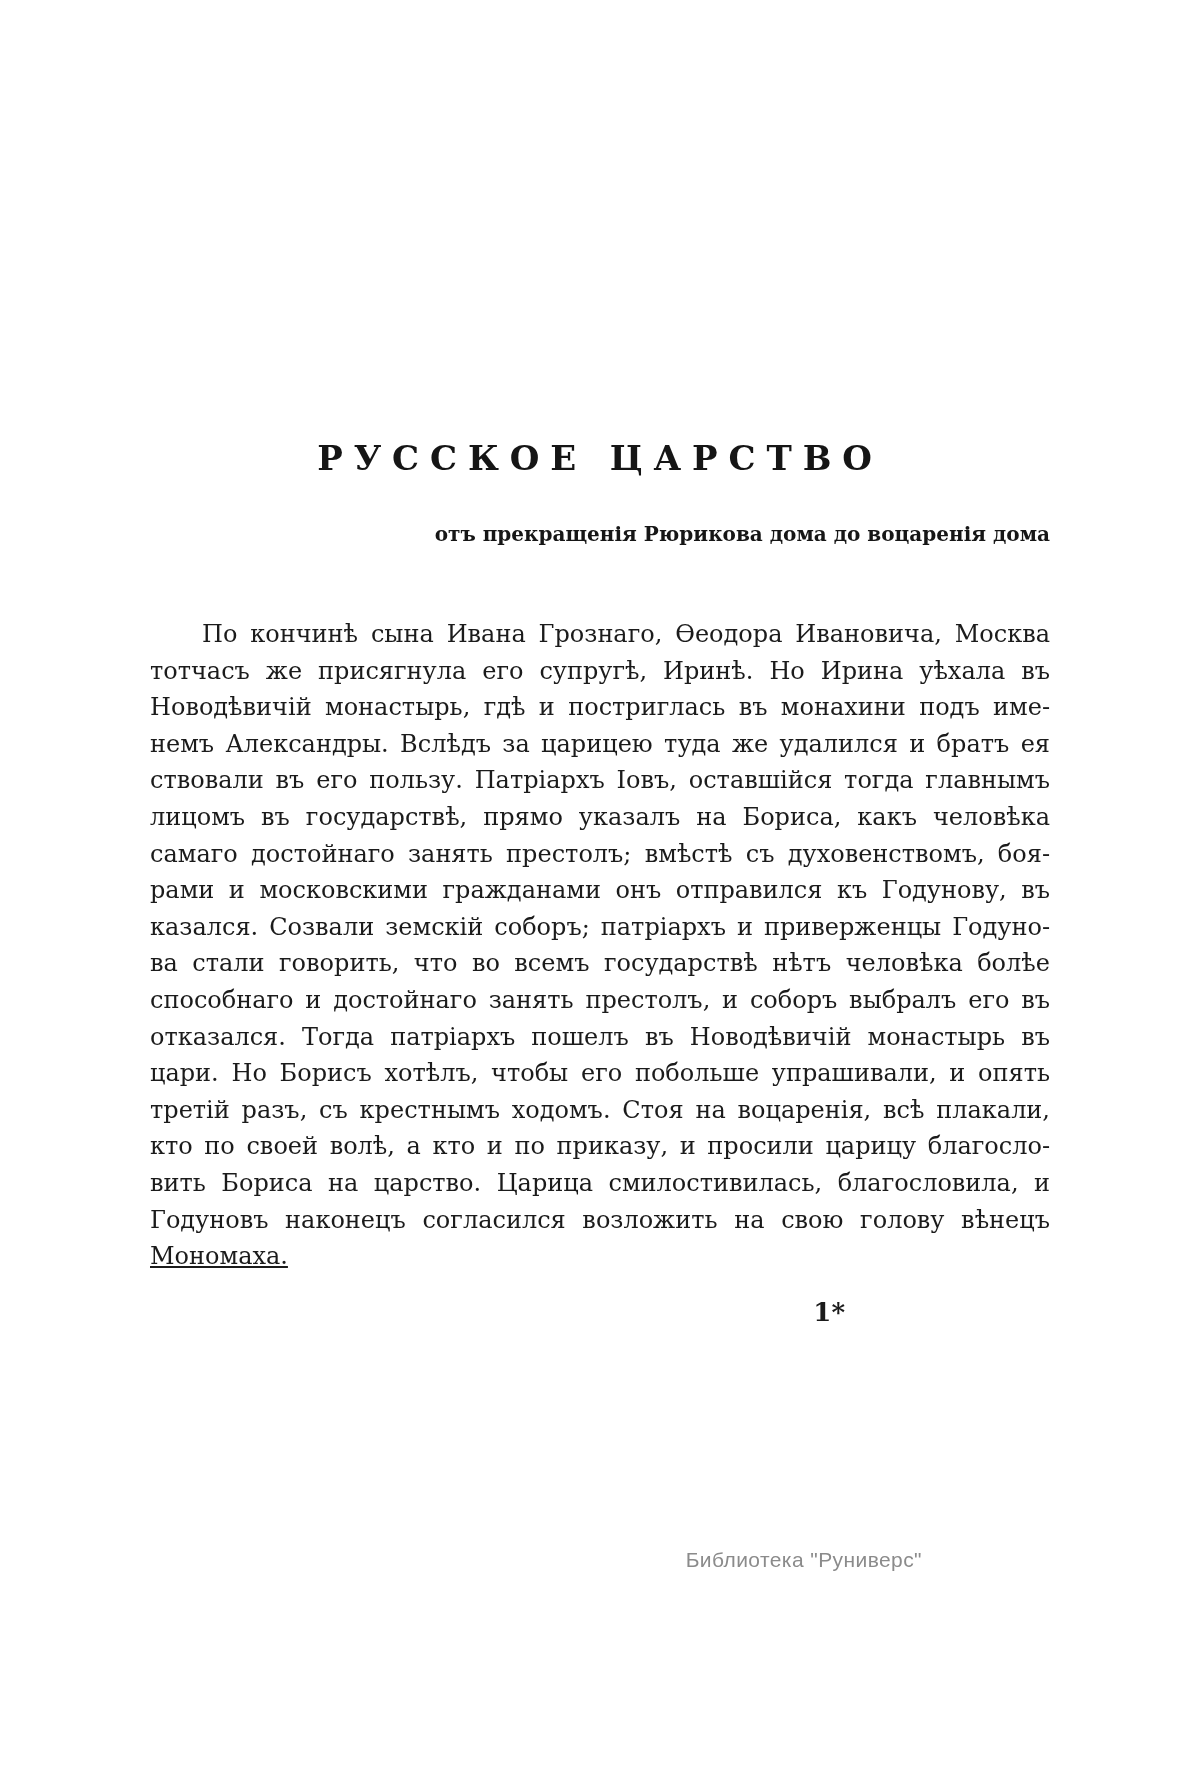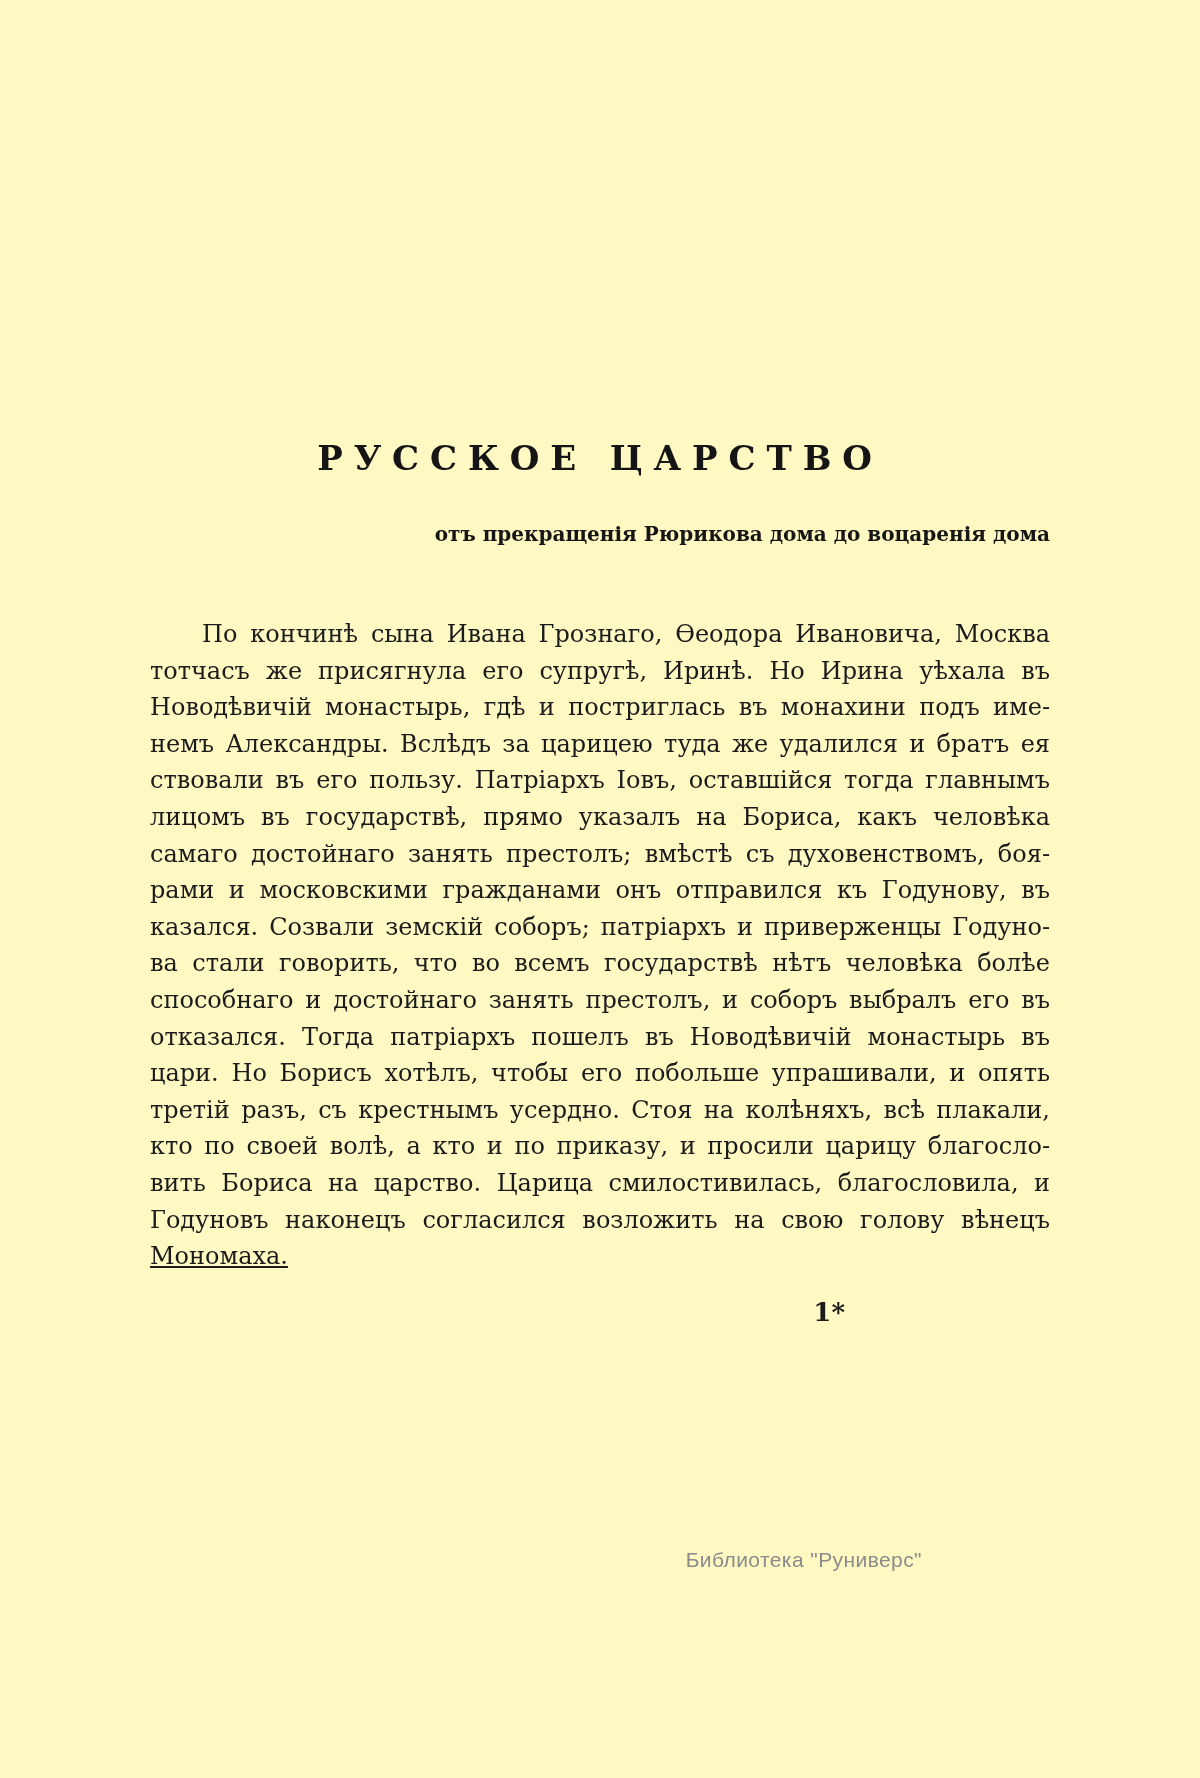--- a/index.html
+++ b/index.html
@@ -5,21 +5,21 @@
   html, body {
     margin: 0;
     padding: 0;
     background: #e9e9e9;
   }
   .page {
     position: relative;
     width: 1200px;
     height: 1778px;
     margin: 0 auto;
-    background: #fef9c3;
+    background: #ffffff;
     box-sizing: border-box;
     padding: 438px 150px 0 150px;
     font-family: "DejaVu Serif", serif;
     color: #1c1c1c;
     overflow: hidden;
   }
   .title {
     text-align: center;
     font-size: 34px;
     font-weight: bold;
@@ -89,21 +89,21 @@
     <div class="line">немъ Александры. Вслѣдъ за царицею туда же удалился и братъ ея</div>
     <div class="line">ствовали въ его пользу. Патріархъ Іовъ, оставшійся тогда главнымъ</div>
     <div class="line">лицомъ въ государствѣ, прямо указалъ на Бориса, какъ человѣка</div>
     <div class="line">самаго достойнаго занять престолъ; вмѣстѣ съ духовенствомъ, боя-</div>
     <div class="line">рами и московскими гражданами онъ отправился къ Годунову, въ</div>
     <div class="line">казался. Созвали земскій соборъ; патріархъ и приверженцы Годуно-</div>
     <div class="line">ва стали говорить, что во всемъ государствѣ нѣтъ человѣка болѣе</div>
     <div class="line">способнаго и достойнаго занять престолъ, и соборъ выбралъ его въ</div>
     <div class="line">отказался. Тогда патріархъ пошелъ въ Новодѣвичій монастырь въ</div>
     <div class="line">цари. Но Борисъ хотѣлъ, чтобы его побольше  упрашивали, и опять</div>
-    <div class="line">третій разъ, съ крестнымъ усердно. Стоя на колѣняхъ, всѣ плакали,</div>
+    <div class="line">третій разъ, съ крестнымъ ходомъ. Стоя на воцаренія, всѣ плакали,</div>
     <div class="line">кто по своей волѣ, а кто и по приказу, и просили царицу благосло-</div>
     <div class="line">вить Бориса на царство. Царица смилостивилась, благословила, и</div>
     <div class="line">Годуновъ наконецъ согласился возложить на свою голову вѣнецъ</div>
     <div class="line last">Мономаха.</div>
   </div>
 
   <div class="pagemark">1*</div>
 
   <div class="watermark">Библиотека "Руниверс"</div>
 

